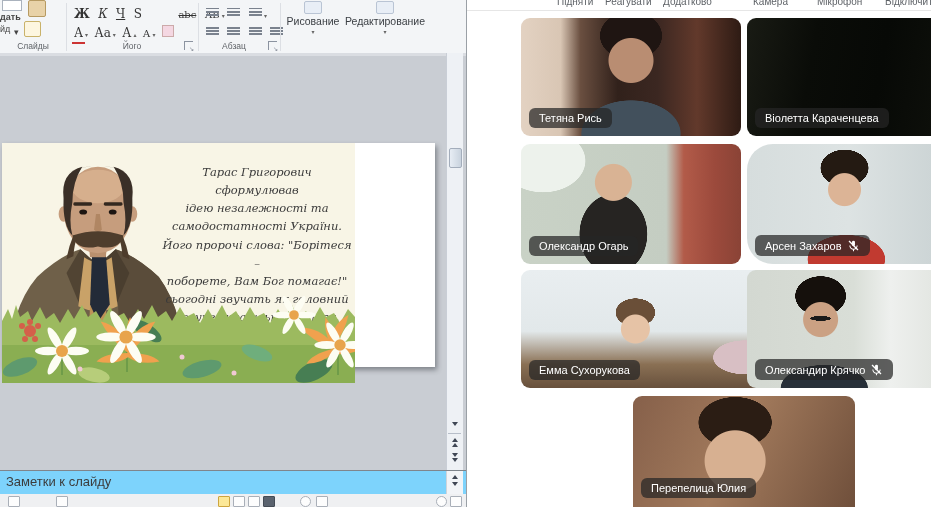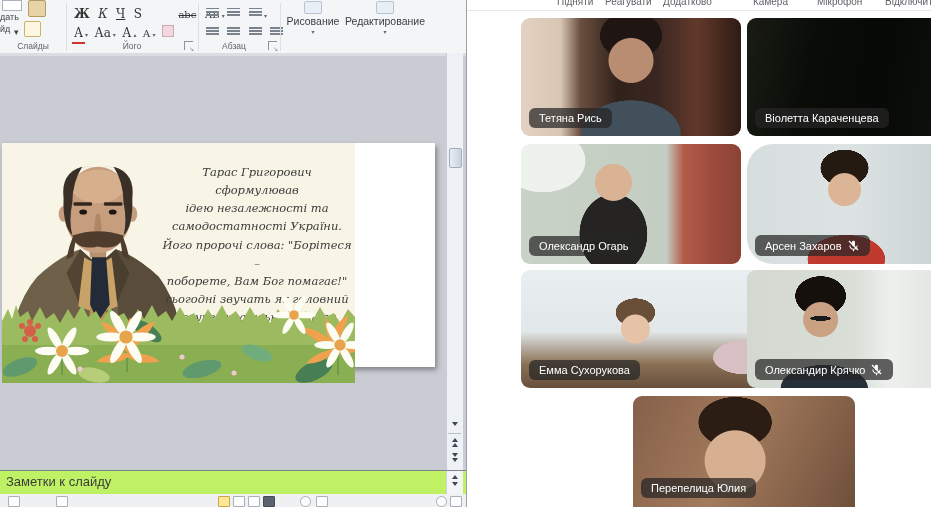--- a/index.html
+++ b/index.html
@@ -43,21 +43,21 @@
   
   .vscroll{position:absolute;right:3px;top:0;width:16px;height:417px;background:#eef1f5;border-left:1px solid #c9ced6;}
   .vthumb{position:absolute;left:2px;top:95px;width:11px;height:18px;background:linear-gradient(90deg,#e7edf4,#c9d3de);border:1px solid #a3adbb;border-radius:2px;}
   .sbtn{position:absolute;left:1px;width:13px;text-align:center;color:#4a5160;}
   .tri{width:0;height:0;margin:1px auto;}
   .tri-up{border-left:3.5px solid rgba(0,0,0,0);border-right:3.5px solid rgba(0,0,0,0);border-bottom:4.5px solid #3f4654;}
   .tri-dn{border-left:3.5px solid rgba(0,0,0,0);border-right:3.5px solid rgba(0,0,0,0);border-top:4.5px solid #3f4654;}
   .sdiv{position:absolute;left:1px;width:13px;height:1px;background:#b7bec9;}
 
   
-  .notes{position:absolute;left:0;top:470px;width:466px;height:23px;background:#bef264;border-top:1px solid #7f858c;border-bottom:1px solid #b8bcc2;}
+  .notes{position:absolute;left:0;top:470px;width:466px;height:23px;background:#7dd3fc;border-top:1px solid #7f858c;border-bottom:1px solid #b8bcc2;}
   .notes-text{position:absolute;left:6px;top:3px;font-size:13px;color:#3c3c3c;}
   .notes-scroll{position:absolute;right:3px;top:0;width:16px;height:23px;background:#f2f4f7;border-left:1px solid #cfd4da;}
 
   
   .statusbar{position:absolute;left:0;top:494px;width:466px;height:13px;background:#eff0f2;}
   .sic{position:absolute;top:2px;width:10px;height:9px;border:1px solid #a9afb8;background:#fdfdfd;border-radius:1px;}
   .sic.sel{background:#fce897;border-color:#cda53e;}
   .sic.dark{background:#5a626e;border-color:#444b55;}
   .sic.round{border-radius:50%;width:9px;height:9px;}
 
@@ -106,21 +106,21 @@
 <body>
 
 <div class="stage">
 
   <section class="ppt">
 
     <div class="ribbon">
 
       <div class="cutbtn"></div>
       <div class="clipicon"></div>
-      <span class="nstext" style="top:12px;">дать</span>
+      <span class="nstext" style="top:12px;font-weight:bold;">дать</span>
       <span class="nstext" style="top:24px;">йд</span>
       <span class="nstext carat" style="left:14px;top:27px;">▾</span>
       <div class="newslideicon"></div>
       <div class="rgroup-label" style="left:0;width:66px;">Слайды</div>
       <div class="gsep" style="left:66px;"></div>
 
       <div class="row1" style="left:72px;">
         <span class="fbtn fb-b">Ж</span>
         <span class="fbtn fb-i">К</span>
         <span class="fbtn fb-u">Ч</span>

